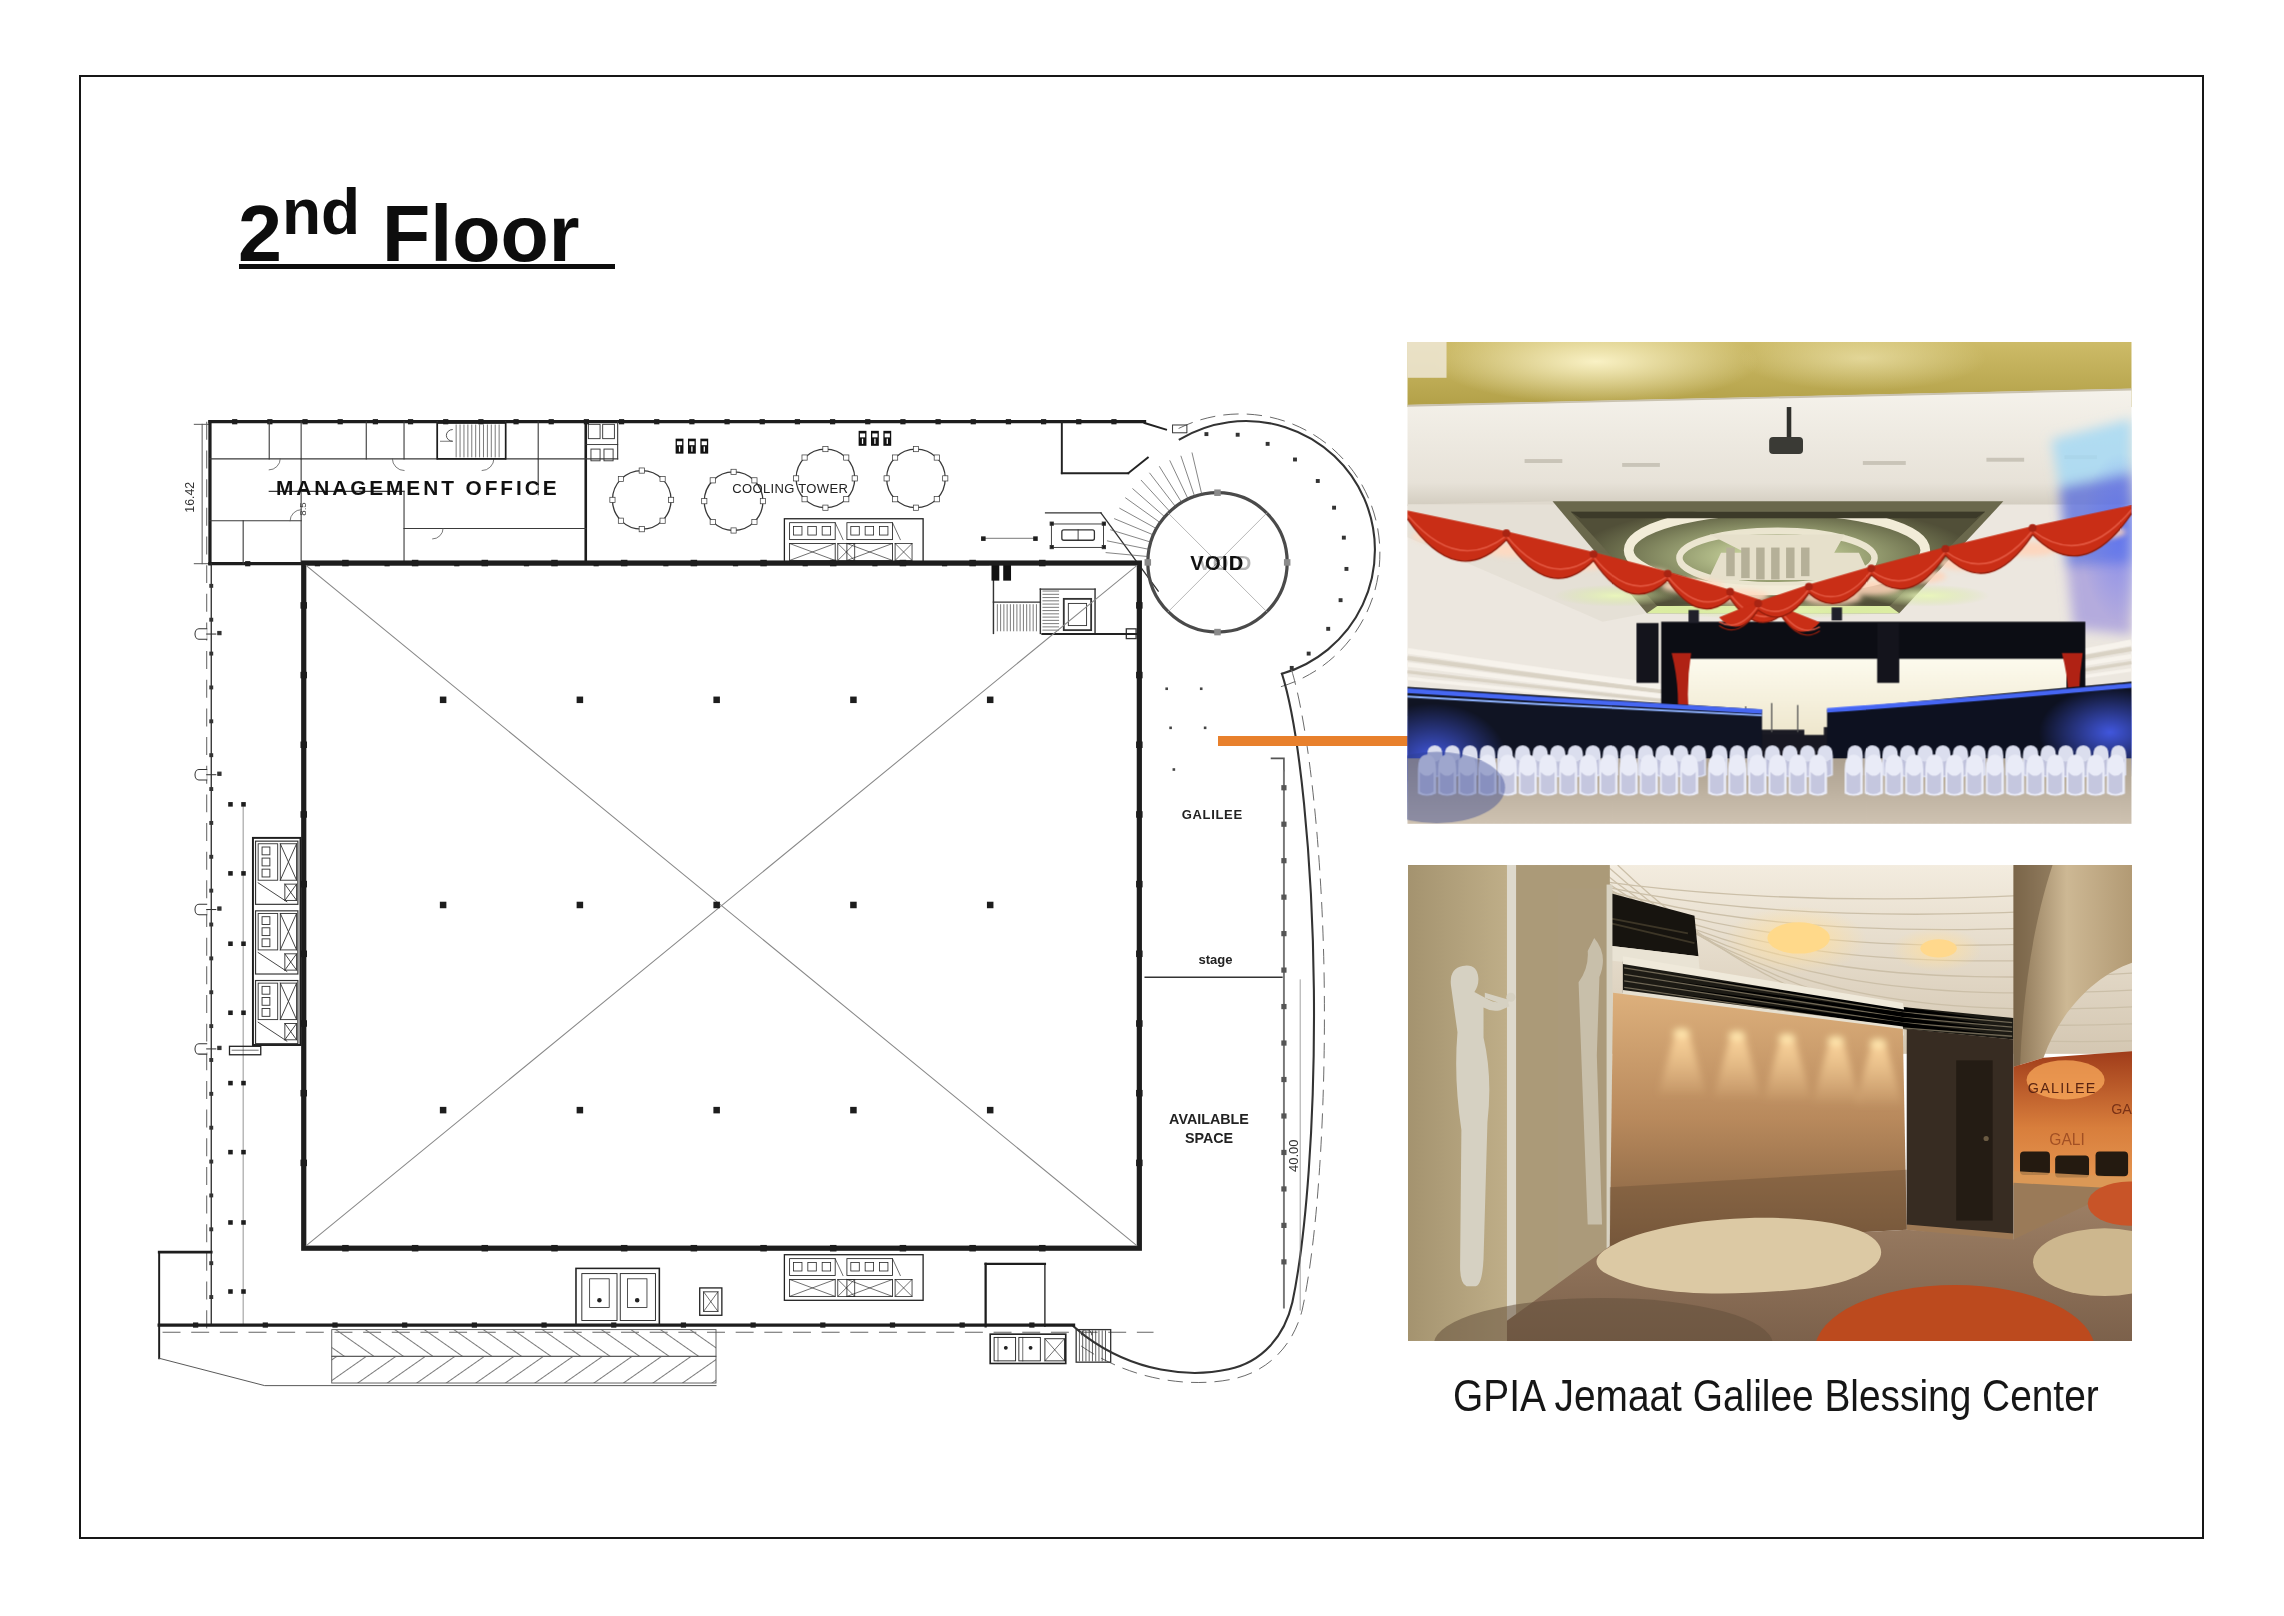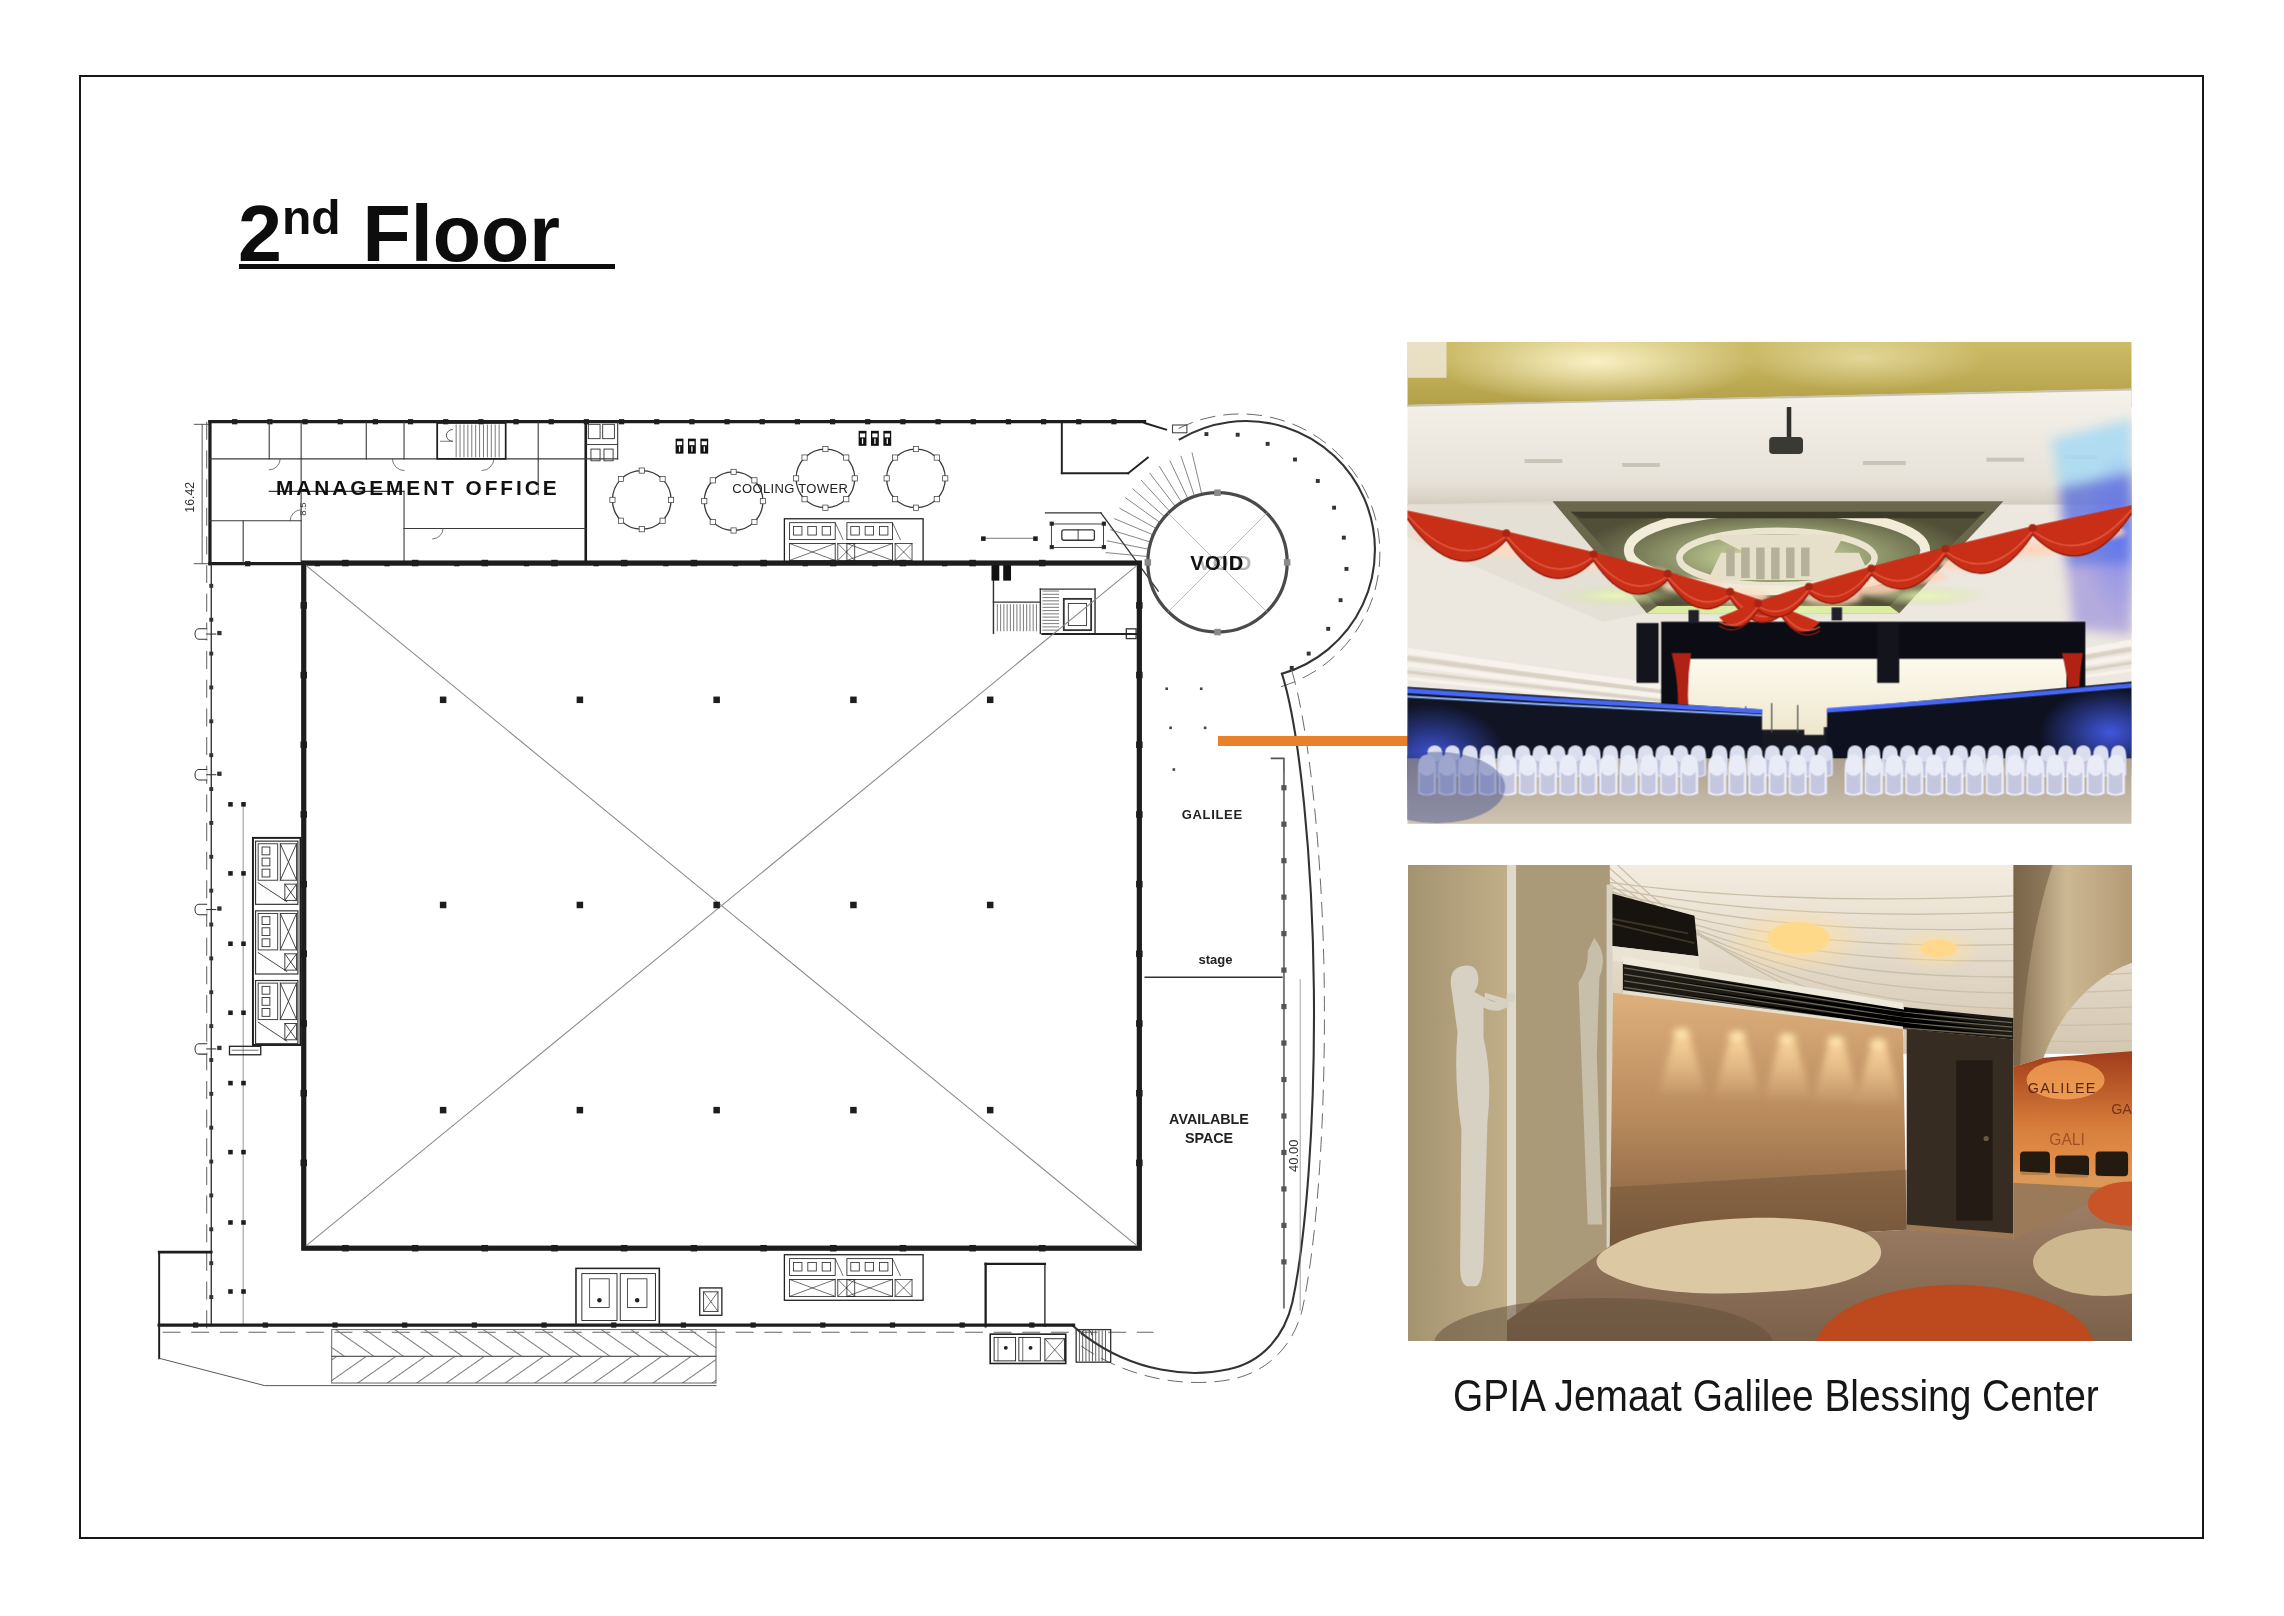--- a/index.html
+++ b/index.html
@@ -4,21 +4,21 @@
 <style>
 html,body{margin:0;padding:0;background:#fff;width:2284px;height:1616px;overflow:hidden}
 body{font-family:"Liberation Sans",sans-serif;position:relative}
 .abs{position:absolute}
 </style>
 </head>
 <body>
 
 <div class="abs" style="left:79px;top:75px;width:2121px;height:1460px;border:2.6px solid #161616"></div>
 
-<div class="abs" style="left:238px;top:194px;font-weight:bold;font-size:79px;line-height:1;color:#0d0d0d">2<span style="font-size:48px;position:relative;top:-27px">nd</span> Floor</div>
+<div class="abs" style="left:238px;top:194px;font-weight:bold;font-size:79px;line-height:1;color:#0d0d0d">2<span style="font-size:64px;position:relative;top:-27px">nd</span> Floor</div>
 
 <div class="abs" style="left:239px;top:264px;width:376px;height:5.2px;background:#0d0d0d"></div>
 
 <svg style="position:absolute;left:150px;top:410px" width="1231" height="1016" viewBox="230 630 1890 1560" fill="none" stroke-linecap="square">
 
 <g stroke="#555" stroke-width="1.5">
 <line x1="310" y1="652" x2="310" y2="866"></line>
 <line x1="298" y1="652" x2="322" y2="652"></line>
       <line x1="298" y1="866" x2="322" y2="866"></line>
 </g>

